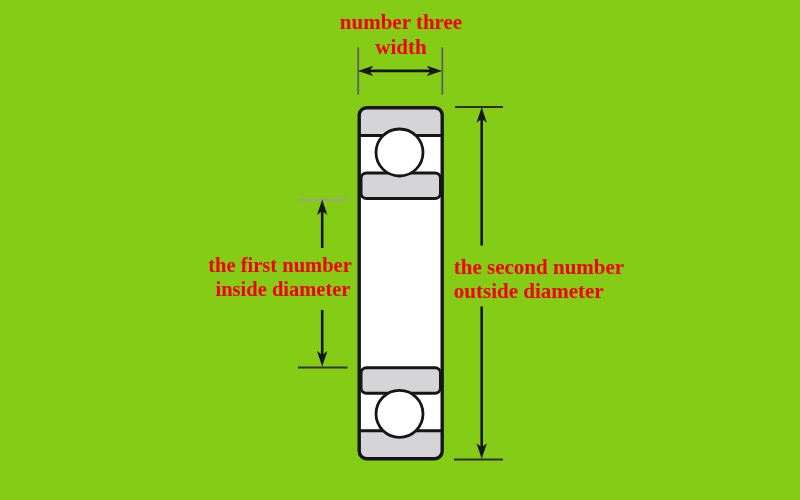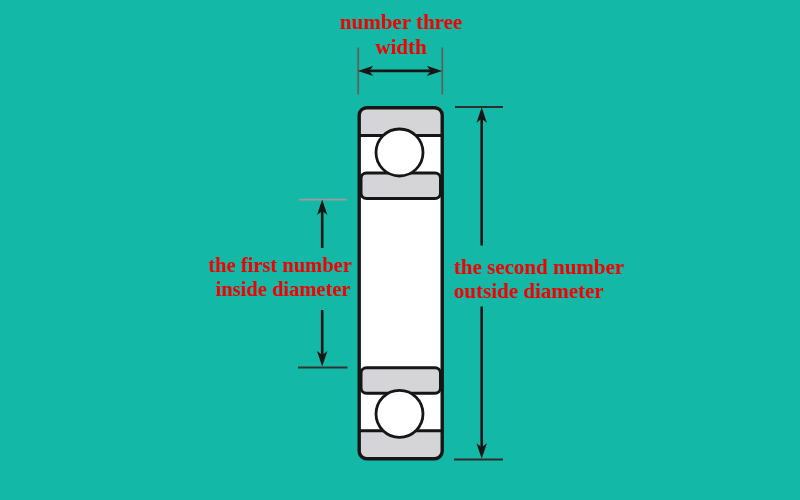--- a/index.html
+++ b/index.html
@@ -1,16 +1,16 @@
 <!DOCTYPE html>
 <html><head>
 <meta charset="utf-8">
 <style>
   html,body{margin:0;padding:0;background:#fefefe;}
-  #stage{position:relative;width:800px;height:500px;overflow:hidden;background:#14b8a6;}
+  #stage{position:relative;width:800px;height:500px;overflow:hidden;background:#84cc16;}
   svg{position:absolute;left:0;top:0;filter:blur(0.5px);}
   text{font-family:"Liberation Serif",serif;font-weight:bold;fill:#f40000;}
 </style>
 </head>
 <body>
 <div id="stage">
 <svg width="800" height="500" viewBox="0 0 800 500">
 
   <rect x="359.2" y="107.7" width="83" height="351" rx="7.5" fill="#ffffff" stroke="none"></rect>
 

